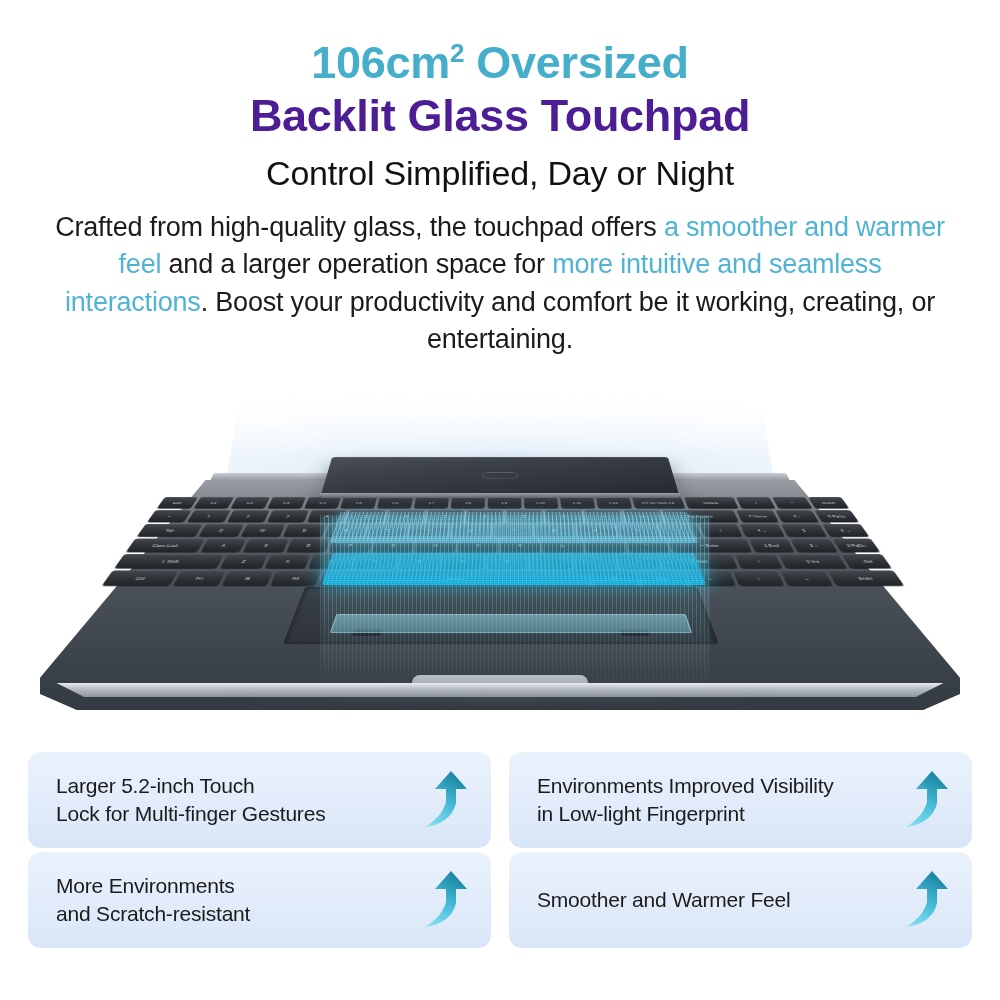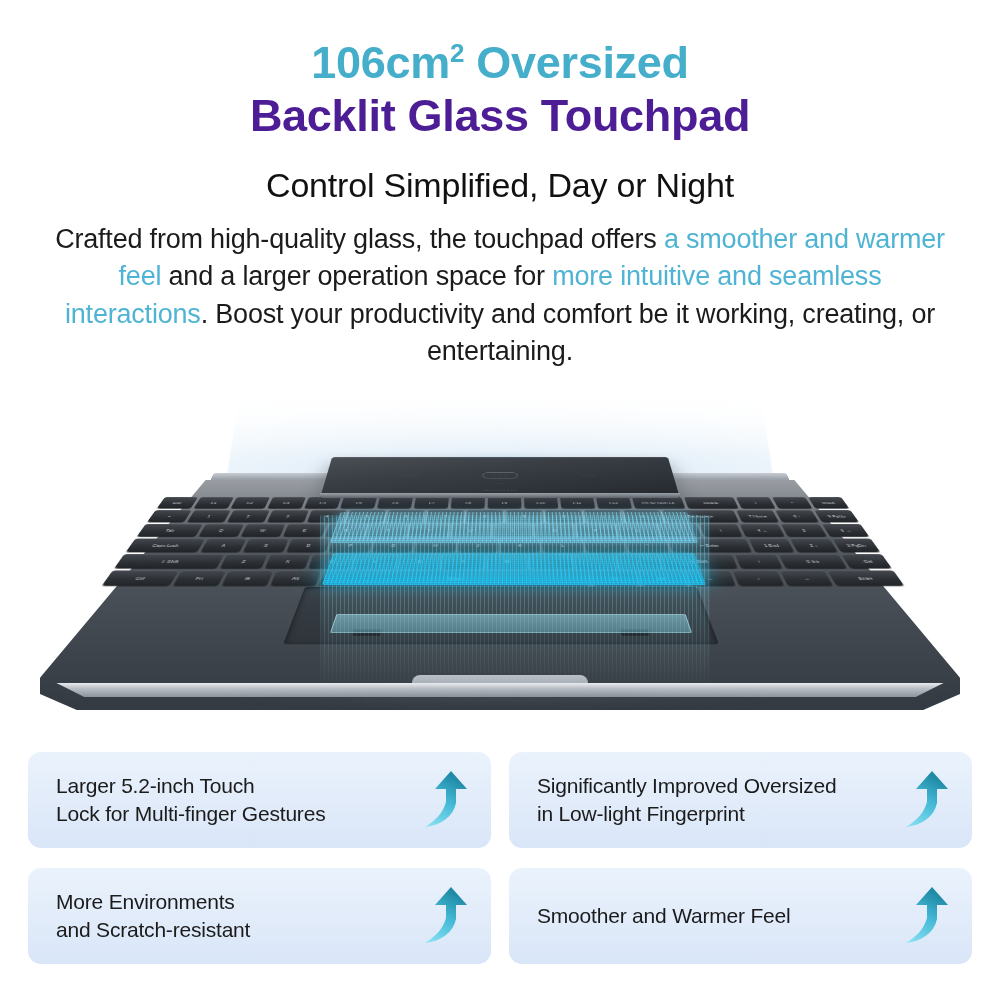--- a/index.html
+++ b/index.html
@@ -31,21 +31,21 @@
     font-size:45px;
     font-weight:bold;
     color:#4c1d95;
     letter-spacing:-0.3px;
     margin-top:8px;
   }
   .subhead{
     text-align:center;
     font-size:34px;
     color:#111111;
-    margin-top:28px;
+    margin-top:16px;
     letter-spacing:-0.2px;
   }
   .body-copy{
     margin:16px auto 16px auto;
     width:900px;
     text-align:center;
     font-size:27px;
     line-height:1.38;
     color:#1b1b1b;
     letter-spacing:-0.2px;
@@ -217,21 +217,21 @@
     transform-origin:50% 100%;
     border:1px solid rgba(190,235,245,.6);
     border-radius:2px;
   }
 
   
   .cards{
     position:absolute;left:28px;top:752px;
     width:944px;
     display:grid;grid-template-columns:1fr 1fr;
-    gap:20px 18px;
+    gap:4px 18px;
   }
   .card{
     height:96px;
     border-radius:13px;
     background:linear-gradient(180deg,#eaf3fc 0%, #e2ecfa 50%, #d9e6f8 100%);
     display:flex;align-items:center;
     padding:0 18px 0 28px;
     box-sizing:border-box;
   }
   .card .txt{
@@ -415,21 +415,21 @@
               <stop offset="0.55" stop-color="#46BBD8"></stop>
               <stop offset="1" stop-color="#1F8AA6"></stop>
         </linearGradient>
           </defs>
         <path d="M6 58 C16 52 24 44 27 33 L27 20 L16 20 L32 2 L48 20 L37 20 L37 34 C34 48 22 56 6 58 Z" fill="url(#ag1)"></path>
       </svg>
     </div>
 
     <div class="card">
       <div class="txt">
-        <div>Significantly Improved Oversized</div>
+        <div>Environments Improved Visibility</div>
         <div>in Low-light Fingerprint</div>
       </div>
       <svg class="arrow" viewBox="0 0 54 62">
         <defs>
             <linearGradient id="ag2" x1="0" y1="1" x2="0.45" y2="0">
           <stop offset="0" stop-color="#8FE4F4"></stop>
               <stop offset="0.55" stop-color="#46BBD8"></stop>
               <stop offset="1" stop-color="#1F8AA6"></stop>
         </linearGradient>
           </defs>

